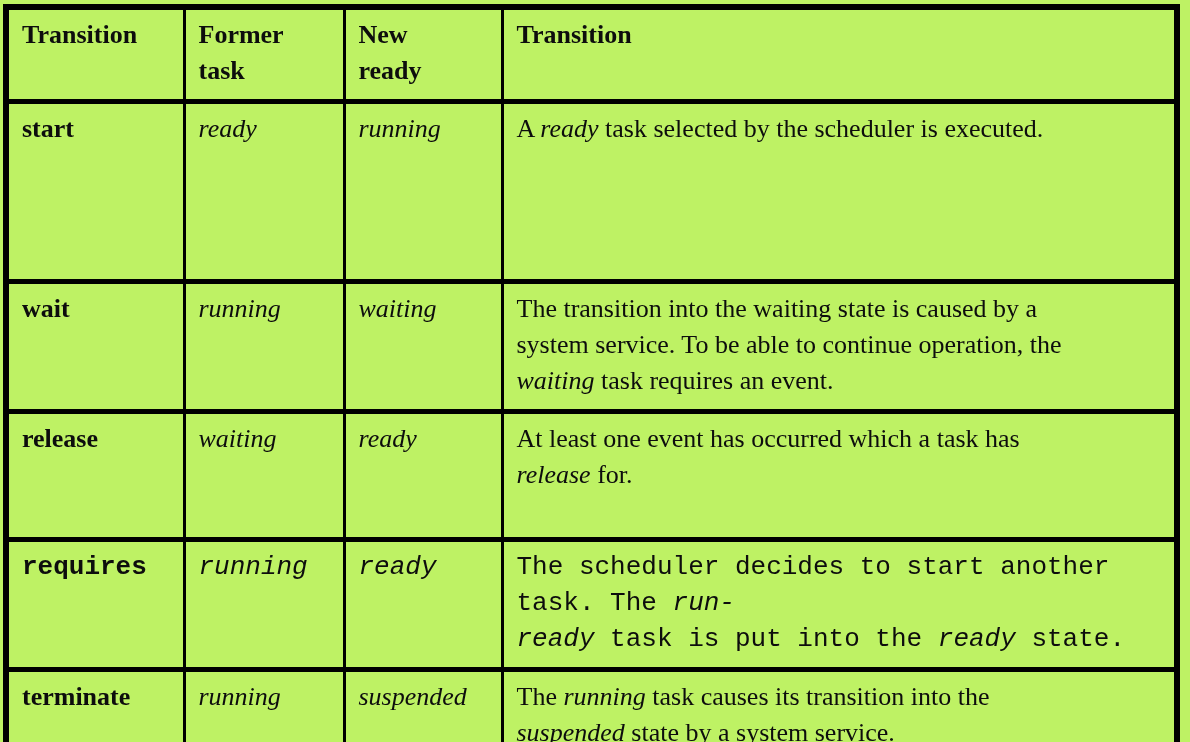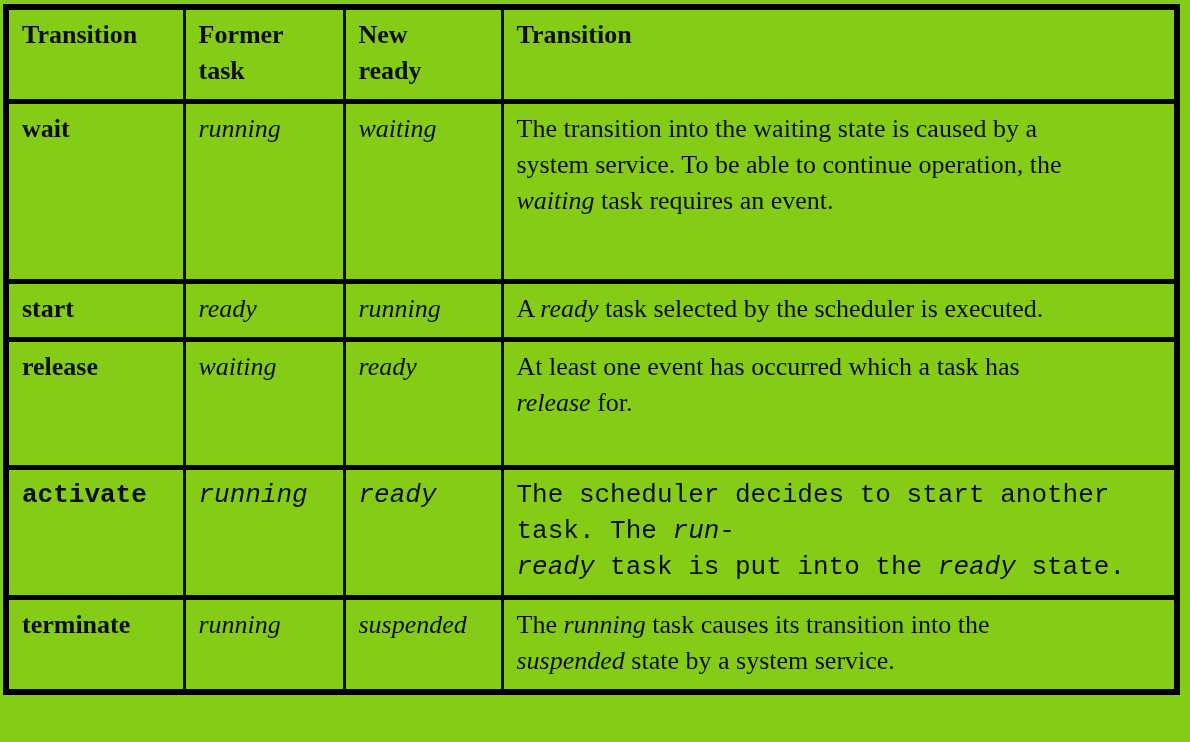--- a/index.html
+++ b/index.html
@@ -7,21 +7,21 @@
     padding: 0;
     background: #ffffff;
     width: 1190px;
     height: 742px;
     overflow: hidden;
   }
   .page {
     position: relative;
     width: 1190px;
     height: 742px;
-    background: #84cc16;
+    background: #bef264;
     font-family: "Liberation Serif", "DejaVu Serif", serif;
     color: #0d0d0d;
   }
   table.state-table {
     position: absolute;
     left: 3px;
     top: 4px;
     width: 1177px;
     border-collapse: collapse;
     table-layout: fixed;
@@ -72,39 +72,39 @@
         <th>Transition</th>
         <th>Former
 task</th>
         <th>New
 ready</th>
         <th>Transition</th>
       </tr>
     </thead>
     <tbody>
         <tr>
+          <td class="c-trans">start</td>
+          <td class="c-state">ready</td>
+          <td class="c-state">running</td>
+          <td class="c-desc">A <i>ready</i> task selected by the scheduler is executed.</td>
+        </tr>
+        <tr>
           <td class="c-trans">wait</td>
           <td class="c-state">running</td>
           <td class="c-state">waiting</td>
           <td class="c-desc">The transition into the waiting state is caused by a<br>system service. To be able to continue operation, the<br><i>waiting</i> task requires an event.</td>
-        </tr>
-        <tr>
-          <td class="c-trans">start</td>
-          <td class="c-state">ready</td>
-          <td class="c-state">running</td>
-          <td class="c-desc">A <i>ready</i> task selected by the scheduler is executed.</td>
         </tr>
         <tr>
           <td class="c-trans">release</td>
           <td class="c-state">waiting</td>
           <td class="c-state">ready</td>
           <td class="c-desc">At least one event has occurred which a task has<br><i>release</i> for.</td>
         </tr>
         <tr>
-          <td class="c-trans">activate</td>
+          <td class="c-trans">requires</td>
           <td class="c-state">running</td>
           <td class="c-state">ready</td>
           <td class="c-desc">The scheduler decides to start another task. The <i>run-</i><br><i>ready</i> task is put into the <i>ready</i> state.</td>
         </tr>
         <tr>
           <td class="c-trans">terminate</td>
           <td class="c-state">running</td>
           <td class="c-state">suspended</td>
           <td class="c-desc">The <i>running</i> task causes its transition into the<br><i>suspended</i> state by a system service.</td>
         </tr>

